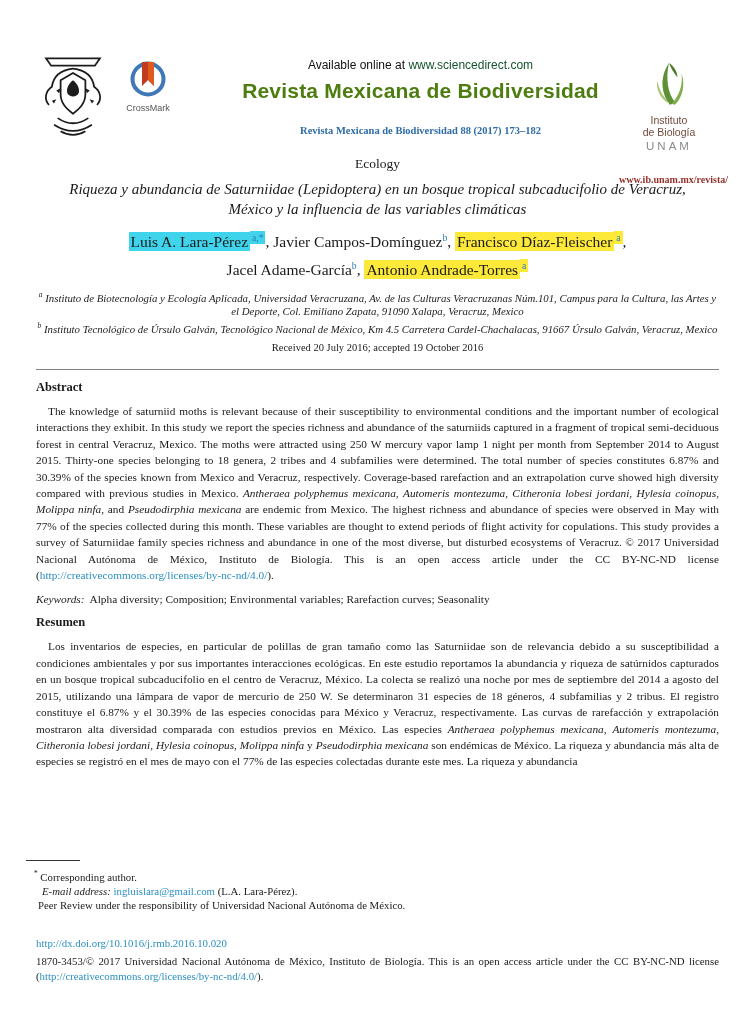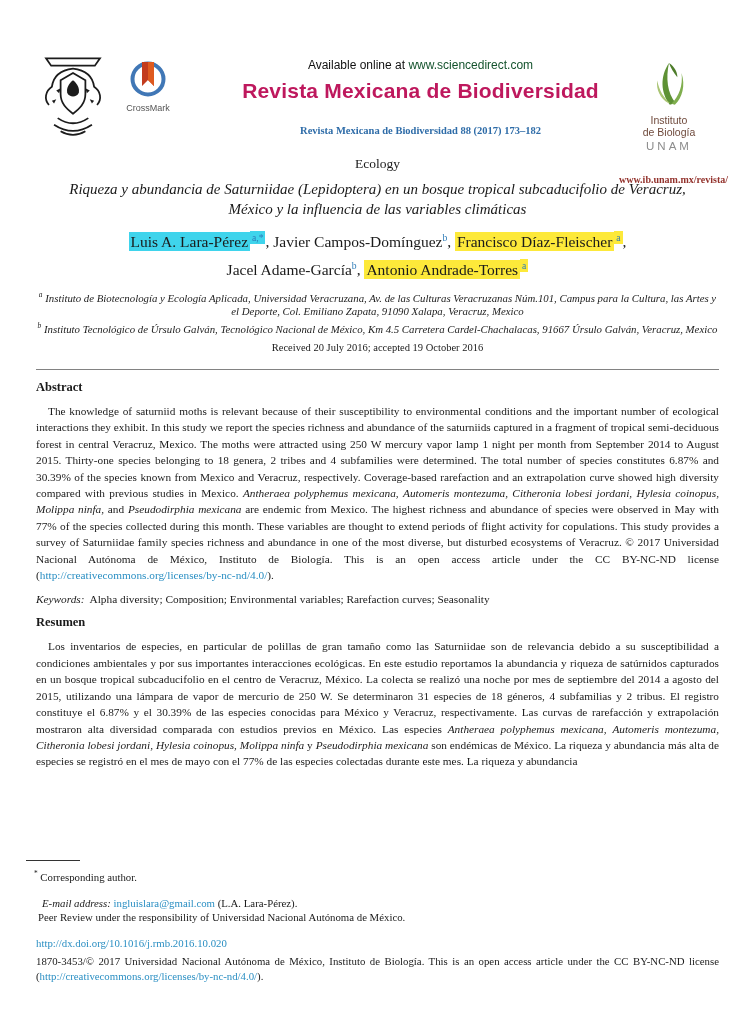--- a/index.html
+++ b/index.html
@@ -15,21 +15,21 @@
     color:#1a1a1a;
   }
   
   .header{display:flex;align-items:flex-start;height:100px;}
   .h-left{display:flex;align-items:flex-start;width:186px;flex:0 0 auto;}
   .crest{display:block;}
   .crossmark{margin-left:14px;margin-top:4px;text-align:center;width:48px;cursor:pointer;}
   .cm-label{font-family:"Liberation Sans", sans-serif;font-size:9px;color:#555;margin-top:1px;}
   .h-center{flex:1 1 auto;text-align:center;padding-top:4px;}
   .avail{font-family:"Liberation Sans", sans-serif;font-size:12px;color:#111;}
-  .jname{font-family:"Liberation Sans", sans-serif;font-weight:bold;font-size:21px;color:#be185d;margin-top:7px;letter-spacing:0.2px;}
+  .jname{font-family:"Liberation Sans", sans-serif;font-weight:bold;font-size:21px;color:#4d7c0f;margin-top:7px;letter-spacing:0.2px;}
   .jcite{font-size:10.5px;font-weight:bold;color:#2e6ca8;margin-top:22px;}
   .h-right{width:100px;flex:0 0 auto;text-align:center;padding-top:2px;}
   .ib-name{font-family:"Liberation Sans", sans-serif;font-size:10.5px;color:#6f4a3c;line-height:12px;}
   .ib-unam{font-family:"Liberation Sans", sans-serif;font-size:11.5px;color:#8c8c8c;letter-spacing:3px;margin-top:2px;}
   .ib-url{font-size:10px;font-weight:bold;color:#93322c;margin-top:22px;white-space:nowrap;}
   
   .ecology{text-align:center;font-size:13.5px;margin-top:2px;}
   .title-en{font-weight:normal;text-align:center;font-size:21.5px;line-height:29px;margin:6px auto 0;max-width:670px;}
   .title-es{text-align:center;font-style:italic;font-size:15px;line-height:20px;margin:7px auto 0;max-width:640px;}
   .authors{text-align:center;font-size:15.5px;line-height:24px;margin-top:7px;}
@@ -45,21 +45,21 @@
   .r-link{color:#2b8fc3;cursor:pointer;}
   .r-sdlink{color:#14532d;cursor:pointer;}
   .r-sup{vertical-align:super;font-size:0.62em;color:#2e7cb8;}
   .r-supk{vertical-align:super;font-size:0.68em;color:inherit;}
   .r-hlc{background:#3fd4ec;padding:1px 2px;}
   .r-hly{background:#fde93a;padding:1px 2px;}
   
   .footnotes{position:absolute;left:24px;right:36px;top:860px;font-size:10.8px;line-height:14.2px;}
   .fn-rule{width:54px;border-top:1px solid #333;margin-bottom:6px;margin-left:2px;}
   .fn1{padding-left:10px;}
-  .fn2{padding-left:18px;margin-top:12px;}
+  .fn2{padding-left:18px;}
   .fn3{padding-left:14px;}
   .pagefooter{position:absolute;left:36px;right:36px;top:936px;font-size:10.8px;line-height:15.5px;}
   .doi{margin-bottom:2px;}
   .license{text-align:justify;}
 </style>
 </head>
 <body>
 
 <div class="page">
 

